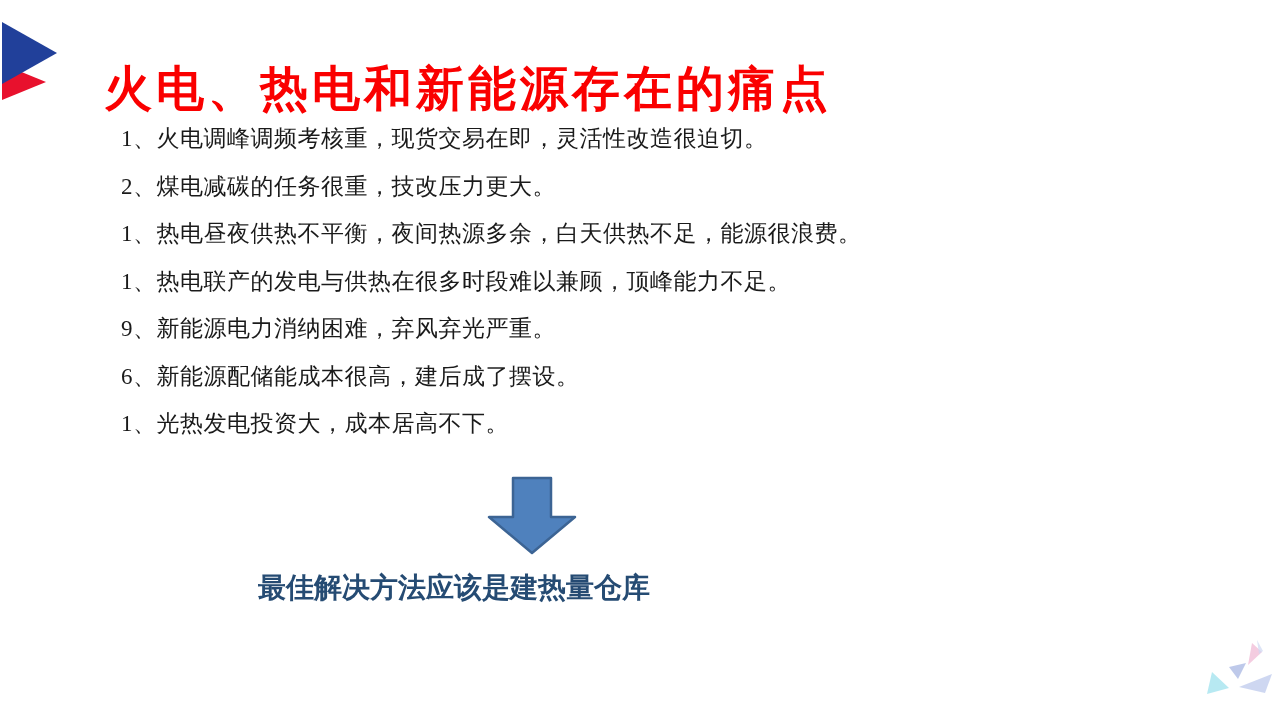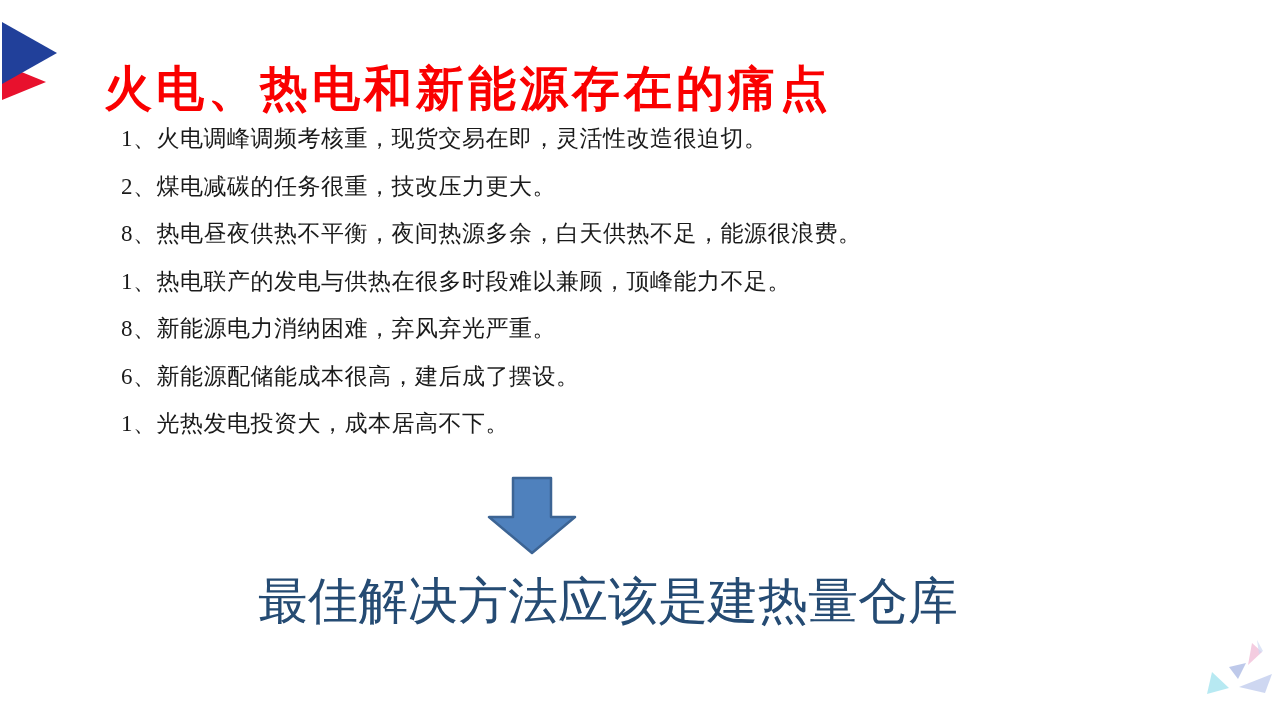--- a/index.html
+++ b/index.html
@@ -54,24 +54,24 @@
   .down-arrow {
     position: absolute;
     left: 487px;
     top: 476px;
     width: 90px;
     height: 80px;
   }
   .conclusion {
     position: absolute;
     left: 258px;
-    top: 575px;
+    top: 561px;
     font-family: "Liberation Sans", "DejaVu Sans", sans-serif;
-    font-size: 50px;
-    font-weight: normal;
+    font-size: 28px;
+    font-weight: bold;
     color: #254b73;
     line-height: 53px;
     white-space: nowrap;
   }
   .logo-triangles {
     position: absolute;
     left: 1195px;
     top: 630px;
     width: 85px;
     height: 70px;
@@ -85,23 +85,23 @@
   <svg class="corner-flag" viewBox="0 0 60 110" aria-hidden="true">
     <polygon points="2,64 46,82 2,100" fill="#e8112d"></polygon>
     <polygon points="2,22 57,53 2,84" fill="#21409a"></polygon>
   </svg>
 
   <h1 class="slide-title">火电、热电和新能源存在的痛点</h1>
 
   <ul class="pain-list">
     <li>1、火电调峰调频考核重，现货交易在即，灵活性改造很迫切。</li>
     <li>2、煤电减碳的任务很重，技改压力更大。</li>
-    <li>8、热电昼夜供热不平衡，夜间热源多余，白天供热不足，能源很浪费。</li>
+    <li>1、热电昼夜供热不平衡，夜间热源多余，白天供热不足，能源很浪费。</li>
     <li>1、热电联产的发电与供热在很多时段难以兼顾，顶峰能力不足。</li>
-    <li>8、新能源电力消纳困难，弃风弃光严重。</li>
+    <li>9、新能源电力消纳困难，弃风弃光严重。</li>
     <li>6、新能源配储能成本很高，建后成了摆设。</li>
     <li>1、光热发电投资大，成本居高不下。</li>
   </ul>
 
   <svg class="down-arrow" viewBox="0 0 90 80" aria-hidden="true">
     <polygon points="26,2 64,2 64,41 88,41 45,77 2,41 26,41" stroke-width="2.5" stroke-linejoin="round" fill="#4f81bd" stroke="#3c6494"></polygon>
   </svg>
 
   <div class="conclusion">
     <div>最佳解决方法应该是建热量仓库</div>

